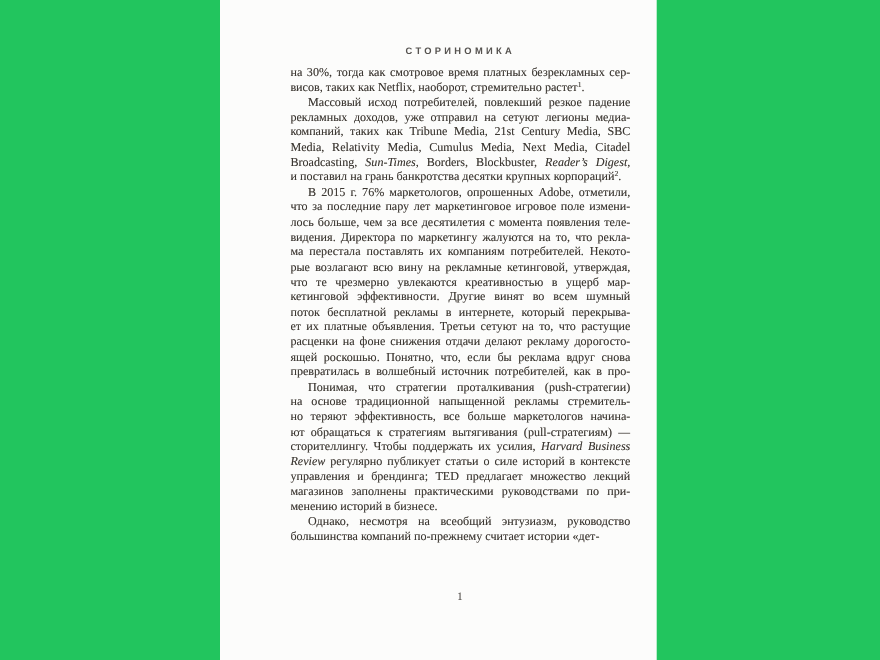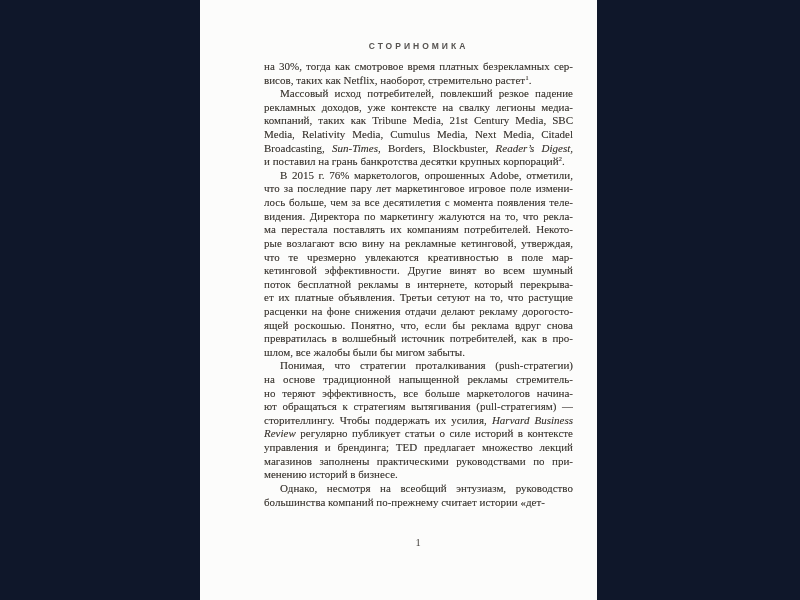--- a/index.html
+++ b/index.html
@@ -7,21 +7,21 @@
     padding: 0;
     width: 800px;
     height: 600px;
     overflow: hidden;
     background: #ffffff;
   }
   .canvas {
     position: relative;
     width: 800px;
     height: 600px;
-    background: #0f172a;
+    background: #22c55e;
   }
   .paper {
     position: absolute;
     left: 200px;
     top: 0;
     width: 397px;
     height: 600px;
     background: #fcfcfb;
   }
   .running-head {
@@ -86,41 +86,40 @@
   <div class="paper">
     <div class="running-head">СТОРИНОМИКА</div>
 
     <div class="text-block">
         <div class="para">
           <div class="line">на 30%, тогда как смотровое время платных безрекламных сер-</div>
           <div class="line last-line">висов, таких как Netflix, наоборот, стремительно растет<sup>1</sup>.</div>
         </div>
         <div class="para">
           <div class="line indented">Массовый исход потребителей, повлекший резкое падение</div>
-          <div class="line">рекламных доходов, уже контексте на свалку легионы медиа-</div>
+          <div class="line">рекламных доходов, уже отправил на сетуют легионы медиа-</div>
           <div class="line">компаний, таких как Tribune Media, 21st Century Media, SBC</div>
           <div class="line">Media, Relativity Media, Cumulus Media, Next Media, Citadel</div>
           <div class="line">Broadcasting, <i>Sun-Times</i>, Borders, Blockbuster, <i>Reader’s Digest</i>,</div>
           <div class="line last-line">и поставил на грань банкротства десятки крупных корпораций<sup>2</sup>.</div>
         </div>
         <div class="para">
           <div class="line indented">В 2015 г. 76% маркетологов, опрошенных Adobe, отметили,</div>
           <div class="line">что за последние пару лет маркетинговое игровое поле измени-</div>
           <div class="line">лось больше, чем за все десятилетия с момента появления теле-</div>
           <div class="line">видения. Директора по маркетингу жалуются на то, что рекла-</div>
           <div class="line">ма перестала поставлять их компаниям потребителей. Некото-</div>
           <div class="line">рые возлагают всю вину на рекламные кетинговой, утверждая,</div>
-          <div class="line">что те чрезмерно увлекаются креативностью в поле мар-</div>
+          <div class="line">что те чрезмерно увлекаются креативностью в ущерб мар-</div>
           <div class="line">кетинговой эффективности. Другие винят во всем шумный</div>
           <div class="line">поток бесплатной рекламы в интернете, который перекрыва-</div>
           <div class="line">ет их платные объявления. Третьи сетуют на то, что растущие</div>
           <div class="line">расценки на фоне снижения отдачи делают рекламу дорогосто-</div>
           <div class="line">ящей роскошью. Понятно, что, если бы реклама вдруг снова</div>
           <div class="line">превратилась в волшебный источник потребителей, как в про-</div>
-          <div class="line last-line">шлом, все жалобы были бы мигом забыты.</div>
         </div>
         <div class="para">
           <div class="line indented">Понимая, что стратегии проталкивания (push-стратегии)</div>
           <div class="line">на основе традиционной напыщенной рекламы стремитель-</div>
           <div class="line">но теряют эффективность, все больше маркетологов начина-</div>
           <div class="line">ют обращаться к стратегиям вытягивания (pull-стратегиям) —</div>
           <div class="line">сторителлингу. Чтобы поддержать их усилия, <i>Harvard Business</i></div>
           <div class="line"><i>Review</i> регулярно публикует статьи о силе историй в контексте</div>
           <div class="line">управления и брендинга; TED предлагает множество лекций</div>
           <div class="line">магазинов заполнены практическими руководствами по при-</div>

